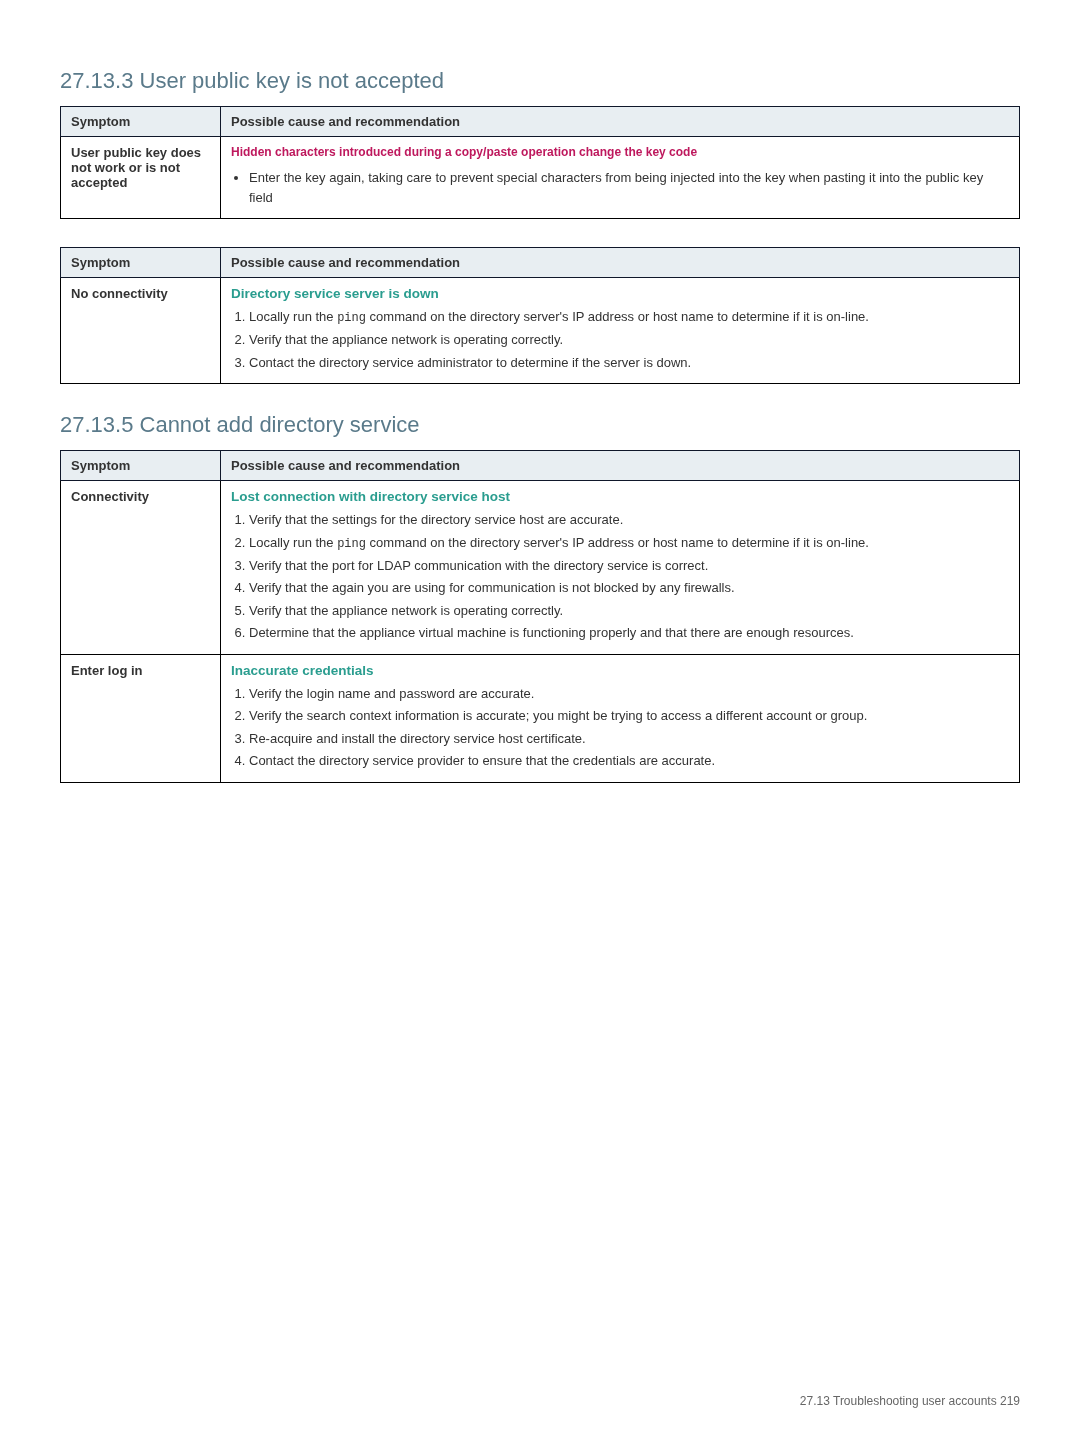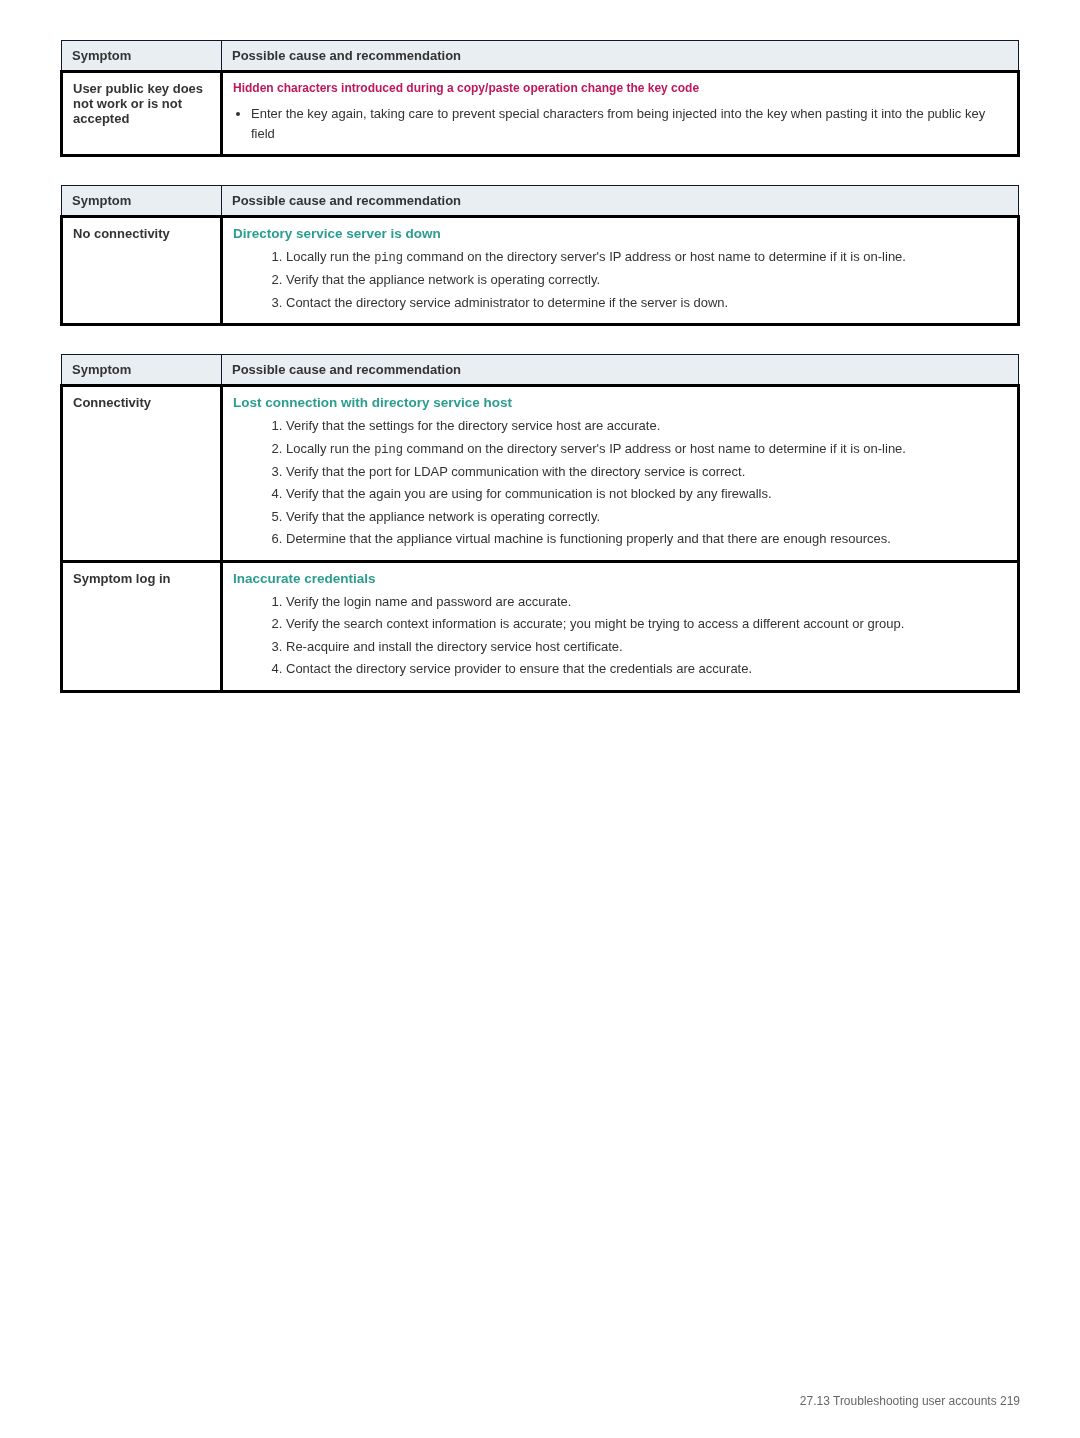--- a/index.html
+++ b/index.html
@@ -34,21 +34,21 @@
       padding: 7px 10px;
       font-weight: bold;
       border: 1px solid #0f172a;
       font-size: 13px;
     }
     table tbody tr {
       vertical-align: top;
     }
     table tbody td {
       padding: 8px 10px;
-      border: 3px solid #000000;
+      border: 1px solid #000000;
       vertical-align: top;
     }
     .symptom-col {
       width: 160px;
       font-weight: bold;
       font-size: 13px;
     }
     .cause-col {
       width: calc(100% - 160px);
     }
@@ -64,21 +64,20 @@
       font-size: 13.5px;
       margin-bottom: 6px;
     }
     ol {
       margin-left: 18px;
       margin-top: 4px;
     }
     ol li {
       margin-bottom: 3px;
       line-height: 1.5;
-      margin-left: 35px;
     }
     ul {
       list-style: disc;
       margin-left: 18px;
       margin-top: 4px;
     }
     ul li {
       margin-bottom: 3px;
       line-height: 1.5;
     }
@@ -95,20 +94,21 @@
       color: #666;
     }
     .section-block {
       margin-bottom: 10px;
     }
   </style>
 </head>
 <body>
 
 <div class="section-block">
+  <h2>27.13.3 User public key is not accepted</h2>
   <table>
     <thead>
       <tr>
         <th>Symptom</th>
         <th>Possible cause and recommendation</th>
       </tr>
     </thead>
     <tbody>
       <tr>
         <td class="symptom-col">
@@ -145,20 +145,21 @@
             <li>Verify that the appliance network is operating correctly.</li>
             <li>Contact the directory service administrator to determine if the server is down.</li>
           </ol>
         </td>
       </tr>
     </tbody>
   </table>
 </div>
 
 <div class="section-block">
+  <h2>27.13.5 Cannot add directory service</h2>
   <table>
     <thead>
       <tr>
         <th>Symptom</th>
         <th>Possible cause and recommendation</th>
       </tr>
     </thead>
     <tbody>
       <tr>
         <td class="symptom-col">
@@ -171,21 +172,21 @@
             <li>Locally run the <code>ping</code> command on the directory server's IP address or host name to determine if it is on-line.</li>
             <li>Verify that the port for LDAP communication with the directory service is correct.</li>
             <li>Verify that the again you are using for communication is not blocked by any firewalls.</li>
             <li>Verify that the appliance network is operating correctly.</li>
             <li>Determine that the appliance virtual machine is functioning properly and that there are enough resources.</li>
           </ol>
         </td>
       </tr>
       <tr>
         <td class="symptom-col">
-          <span>Symptom log in</span>
+          <span>Enter log in</span>
         </td>
         <td class="cause-col">
           <div class="cause-title-teal">Inaccurate credentials</div>
           <ol>
             <li>Verify the login name and password are accurate.</li>
             <li>Verify the search context information is accurate; you might be trying to access a different account or group.</li>
             <li>Re-acquire and install the directory service host certificate.</li>
             <li>Contact the directory service provider to ensure that the credentials are accurate.</li>
           </ol>
         </td>

